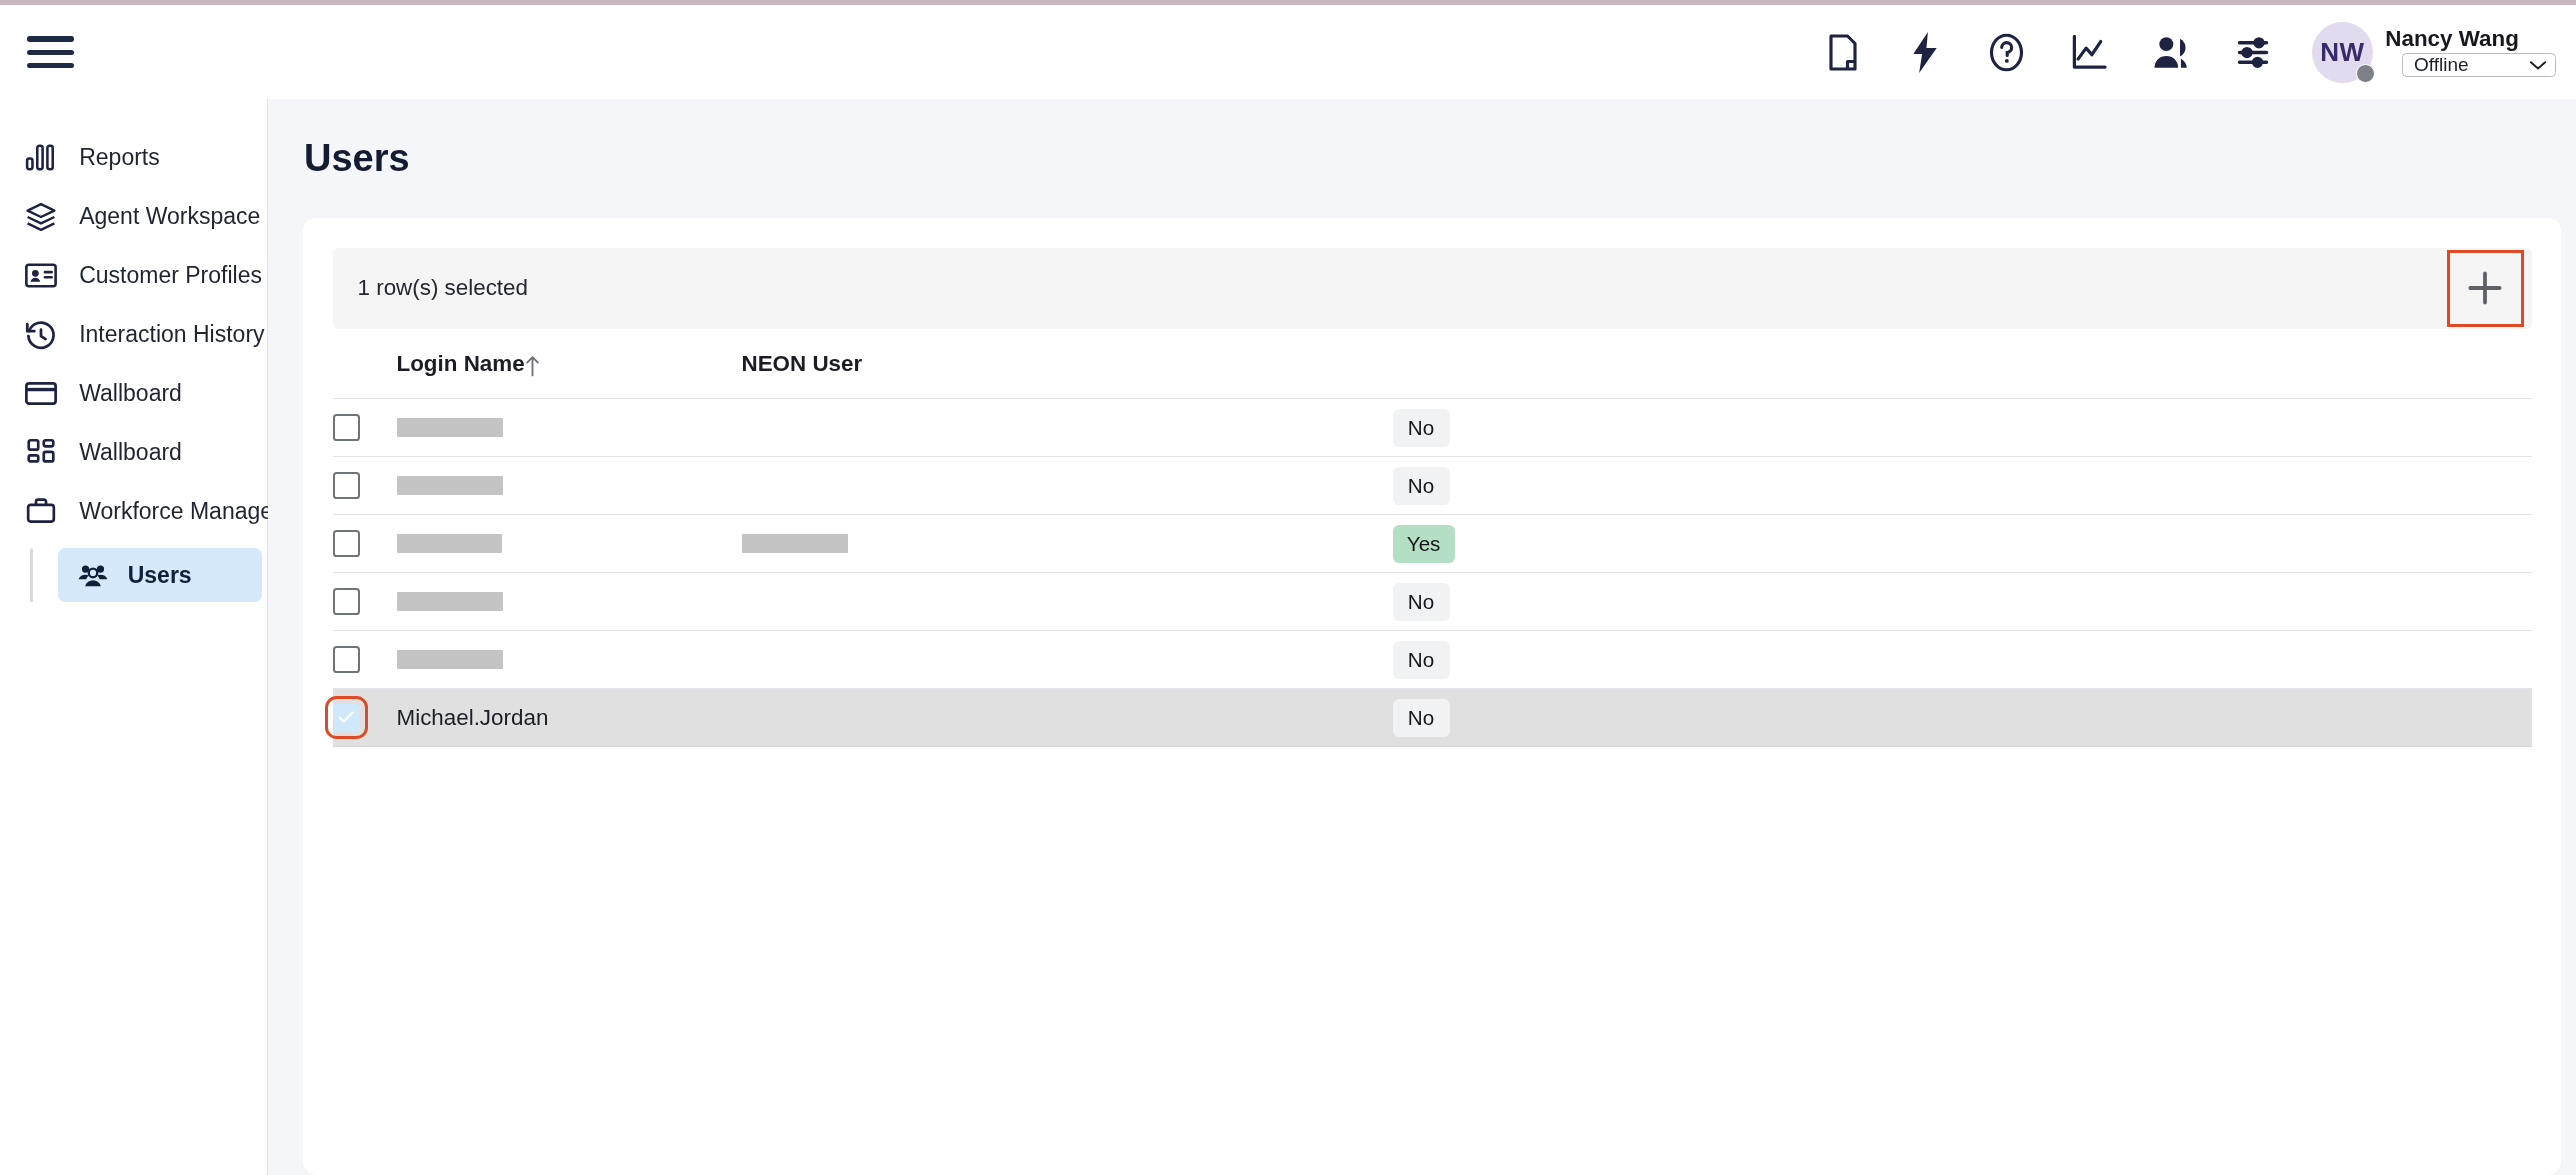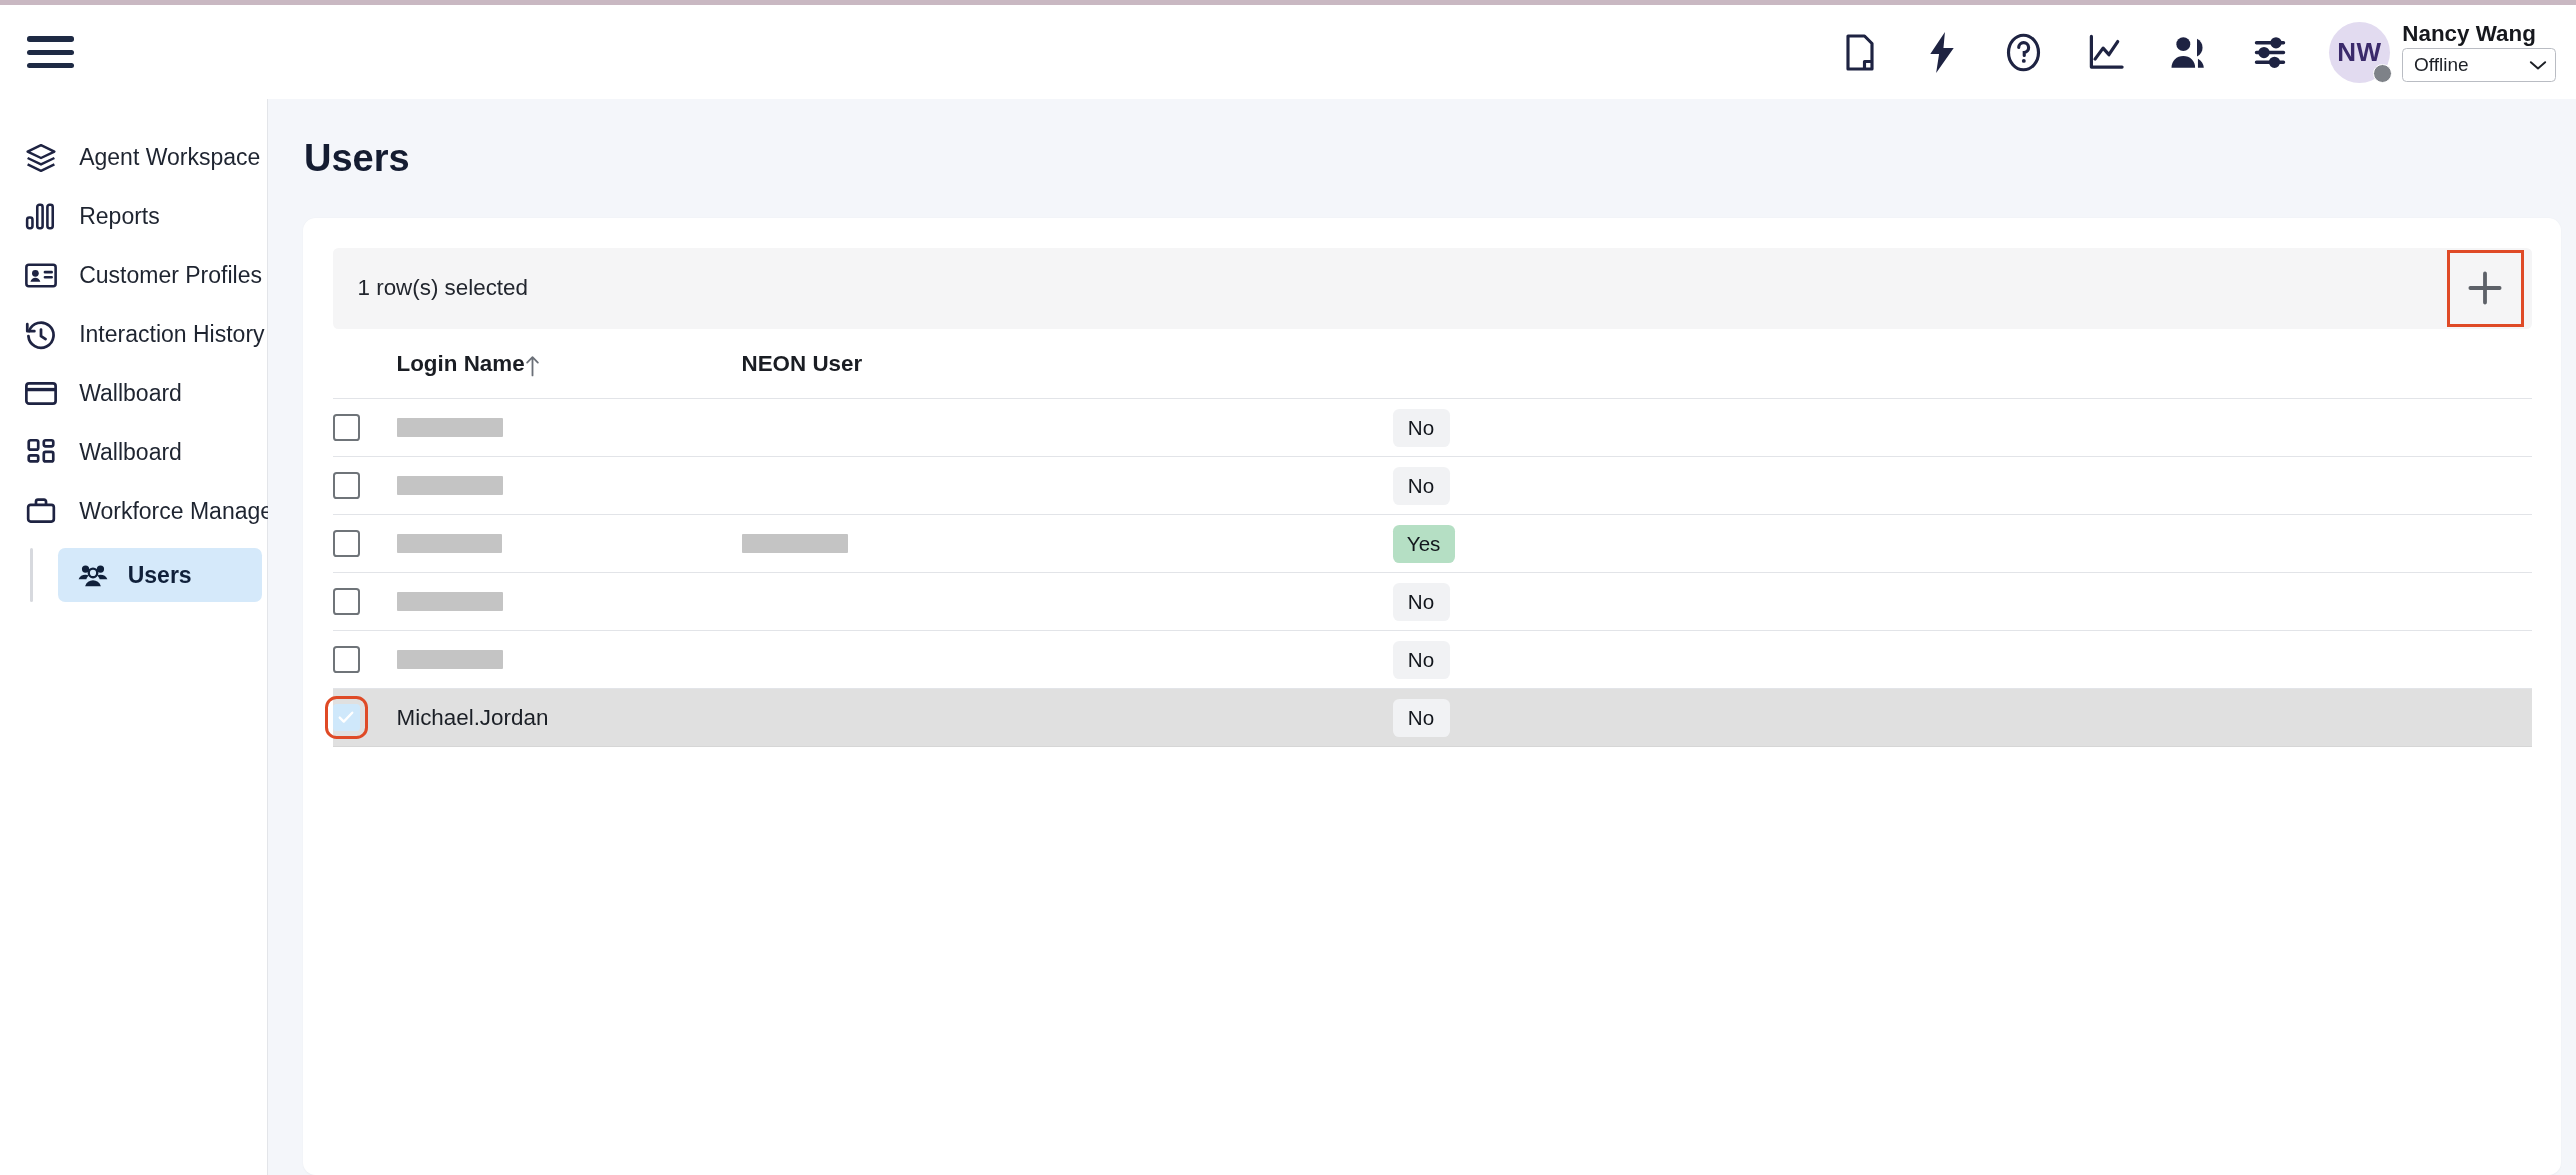--- a/index.html
+++ b/index.html
@@ -93,31 +93,32 @@
   }
   .profile-texts { display: flex; flex-direction: column; gap: 3px; }
   .profile-name {
     font-size: 22.4px;
     font-weight: 700;
     color: #16181d;
     line-height: 1;
   }
   .status-select {
     width: 154px;
-    height: 34px;
+    height: 24px;
     border: 0.9px solid #b9bcc3;
     border-radius: 4.5px;
     background: #ffffff;
     display: flex;
     align-items: center;
     justify-content: space-between;
     padding: 0 8px 0 10.7px;
     font-size: 19px;
     color: #1d2026;
     cursor: pointer;
+    margin-left: 17px;
   }
   .chev { width: 18px; height: 10.7px; }
 
   
   .sidebar {
     position: absolute;
     top: 99px; left: 0;
     width: 268px;
     height: 1076px;
     background: #ffffff;
@@ -368,38 +369,38 @@
         </div>
       </div>
 
     </div>
   </div>
 
   <div class="sidebar">
 
     <div class="nav-item">
       <span class="nav-icon">
+        <svg width="32" height="29" viewBox="0 0 30 26" fill="none" stroke="#1e2342" stroke-width="2.4" stroke-linejoin="round">
+          <rect x="2" y="14" width="5" height="10" rx="2"></rect>
+          <rect x="11.5" y="2" width="5" height="22" rx="2"></rect>
+          <rect x="21" y="2" width="5" height="22" rx="2"></rect>
+        </svg>
+      </span>
+      <span class="nav-label">Reports</span>
+    </div>
+
+    <div class="nav-item">
+      <span class="nav-icon">
         <svg width="34" height="30" viewBox="0 0 30 28" fill="none" stroke="#1e2342" stroke-width="2.3" stroke-linejoin="round">
           <path d="M15 2 27.5 8 15 14 2.5 8z"></path>
           <path d="M2.5 14 15 20l12.5-6"></path>
           <path d="M2.5 20 15 26l12.5-6"></path>
         </svg>
       </span>
       <span class="nav-label">Agent Workspace</span>
-    </div>
-
-    <div class="nav-item">
-      <span class="nav-icon">
-        <svg width="32" height="29" viewBox="0 0 30 26" fill="none" stroke="#1e2342" stroke-width="2.4" stroke-linejoin="round">
-          <rect x="2" y="14" width="5" height="10" rx="2"></rect>
-          <rect x="11.5" y="2" width="5" height="22" rx="2"></rect>
-          <rect x="21" y="2" width="5" height="22" rx="2"></rect>
-        </svg>
-      </span>
-      <span class="nav-label">Reports</span>
     </div>
 
     <div class="nav-item">
       <span class="nav-icon">
         <svg width="34" height="27" viewBox="0 0 30 24" fill="none" stroke="#1e2342" stroke-width="2.3" stroke-linejoin="round">
           <rect x="2" y="2.5" width="26" height="19" rx="2.2"></rect>
           <circle cx="10" cy="10" r="3" fill="#1e2342" stroke="none"></circle>
           <path d="M5.6 17.5c.7-2.4 2.4-3.6 4.4-3.6s3.7 1.2 4.4 3.6z" fill="#1e2342" stroke="none"></path>
           <path d="M18.5 9h6M18.5 13.5h6" stroke-linecap="round"></path>
         </svg>

